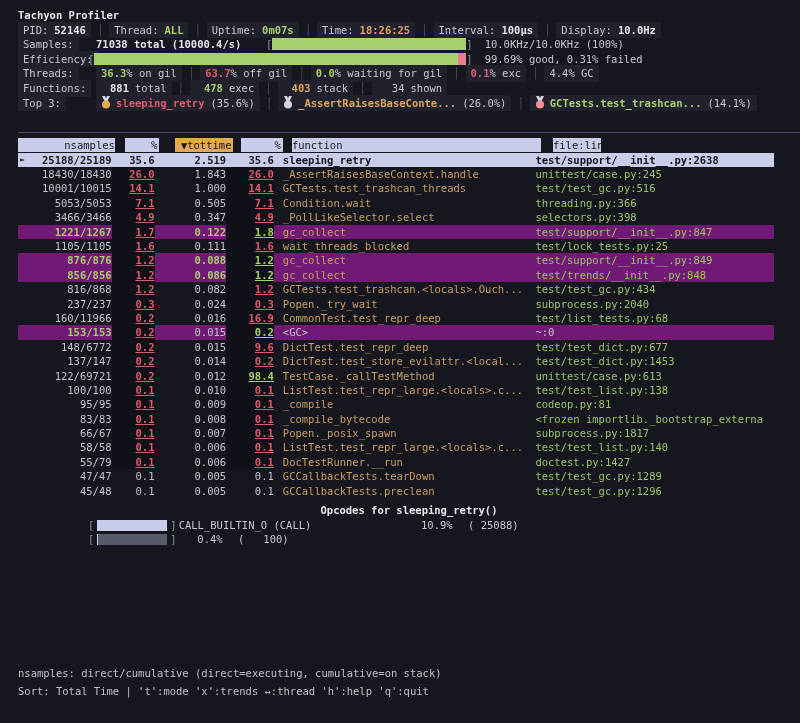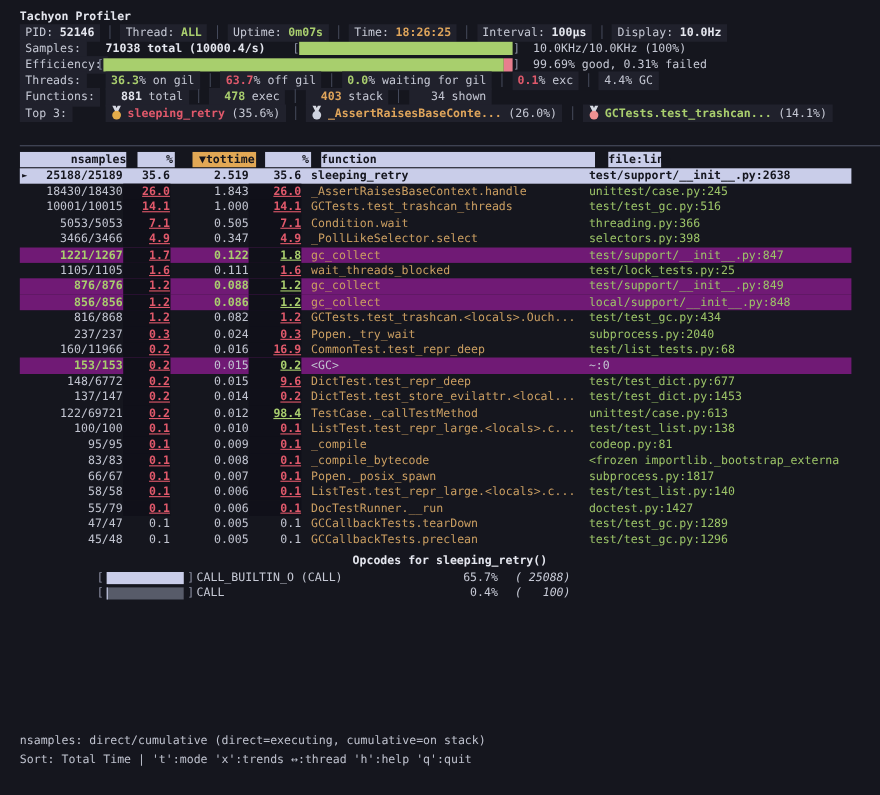--- a/index.html
+++ b/index.html
@@ -39,21 +39,21 @@
   
   .tdivider{height:1px;background:#494e60;width:782px;margin-top:22px;}
   .thead{display:flex;align-items:center;height:14.6px;margin-top:5px;white-space:pre;}
   .cell{display:inline-block;overflow:hidden;}
   .c-ns{width:98px;text-align:right;}
   .c-p1{width:45px;text-align:right;}
   .c-tt{width:75px;text-align:right;}
   .c-p2{width:50px;text-align:right;}
   .c-fn{width:252px;padding-left:9px;text-align:left;white-space:pre;}
   .c-fl{width:250px;padding-left:12px;text-align:left;white-space:pre;overflow:visible;}
-  .hchip{background:#c9cde9;color:#15161e;font-weight:bold;display:inline-block;height:14px;}
+  .hchip{background:#c9cde9;color:#15161e;font-weight:normal;display:inline-block;height:14px;}
   .w100{width:100%;}
   .tr{text-align:right;}
   .hp1{width:32px;text-align:right;padding-right:2px;}
   .sort{background:#e2a855;width:56px;text-align:right;padding-right:2px;}
   .hp2{width:40px;text-align:right;padding-right:2px;}
   .hfl{width:48px;}
   .trow{display:flex;align-items:center;height:14.4px;position:relative;width:756px;white-space:pre;}
   .trow.gc{background:#701a75;}
   .trow.selected{background:#c9cde9;}
   .trow.selected .cell{color:#15161e !important;font-weight:bold;background:none !important;}
@@ -63,21 +63,21 @@
   .opdiv{display:flex;align-items:center;height:14.6px;margin-top:5px;flex-direction:column;}
   .hline{height:1px;background:#494e60;}
   .dash22{width:22px;}
   .grow{flex:1;}
   .optitle{color:#e4e6ee;font-weight:bold;margin:0 8px;}
   .oprow{display:flex;align-items:center;height:14.6px;padding-left:70px;white-space:pre;}
   .opbar{width:70px;height:11px;background:#575b69;display:inline-block;margin:0 3px;}
   .opfill{display:block;height:100%;background:#c9cde9;}
   .opname{margin-left:2px;width:228px;display:inline-block;}
   .oppct{width:46px;display:inline-block;text-align:right;}
-  .opcount{width:66px;display:inline-block;text-align:right;white-space:pre;font-style:italic;}
+  .opcount{width:66px;display:inline-block;text-align:right;white-space:pre;}
   .foot{position:absolute;left:18px;color:#bfc2ce;white-space:pre;}
   .foot1{top:666px;} .foot2{top:684px;}
 </style>
 </head>
 <body>
 
 <div class="screen">
 
   <div class="line title">Tachyon Profiler</div>
 
@@ -179,21 +179,21 @@
 
   <div id="rows">
       <div class="trow selected"><span class="rowmarker">►</span><span class="cell c-ns dim">25188/25189</span><span class="cell c-p1 dim">35.6</span><span class="cell c-tt dim">2.519</span><span class="cell c-p2 dim">35.6</span><span class="cell c-fn fn">sleeping_retry</span><span class="cell c-fl file">test/support/__init__.py:2638</span></div>
       <div class="trow "><span class="cell c-ns dim">18430/18430</span><span class="cell c-p1 red heat">26.0</span><span class="cell c-tt dim">1.843</span><span class="cell c-p2 red heat">26.0</span><span class="cell c-fn fn">_AssertRaisesBaseContext.handle</span><span class="cell c-fl file">unittest/case.py:245</span></div>
       <div class="trow "><span class="cell c-ns dim">10001/10015</span><span class="cell c-p1 red heat">14.1</span><span class="cell c-tt dim">1.000</span><span class="cell c-p2 red heat">14.1</span><span class="cell c-fn fn">GCTests.test_trashcan_threads</span><span class="cell c-fl file">test/test_gc.py:516</span></div>
       <div class="trow "><span class="cell c-ns dim">5053/5053</span><span class="cell c-p1 red heat">7.1</span><span class="cell c-tt dim">0.505</span><span class="cell c-p2 red heat">7.1</span><span class="cell c-fn fn">Condition.wait</span><span class="cell c-fl file">threading.py:366</span></div>
       <div class="trow "><span class="cell c-ns dim">3466/3466</span><span class="cell c-p1 red heat">4.9</span><span class="cell c-tt dim">0.347</span><span class="cell c-p2 red heat">4.9</span><span class="cell c-fn fn">_PollLikeSelector.select</span><span class="cell c-fl file">selectors.py:398</span></div>
       <div class="trow gc"><span class="cell c-ns green">1221/1267</span><span class="cell c-p1 red heat">1.7</span><span class="cell c-tt green">0.122</span><span class="cell c-p2 green heat">1.8</span><span class="cell c-fn fn">gc_collect</span><span class="cell c-fl file">test/support/__init__.py:847</span></div>
       <div class="trow "><span class="cell c-ns dim">1105/1105</span><span class="cell c-p1 red heat">1.6</span><span class="cell c-tt dim">0.111</span><span class="cell c-p2 red heat">1.6</span><span class="cell c-fn fn">wait_threads_blocked</span><span class="cell c-fl file">test/lock_tests.py:25</span></div>
       <div class="trow gc"><span class="cell c-ns green">876/876</span><span class="cell c-p1 red heat">1.2</span><span class="cell c-tt green">0.088</span><span class="cell c-p2 green heat">1.2</span><span class="cell c-fn fn">gc_collect</span><span class="cell c-fl file">test/support/__init__.py:849</span></div>
-      <div class="trow gc"><span class="cell c-ns green">856/856</span><span class="cell c-p1 red heat">1.2</span><span class="cell c-tt green">0.086</span><span class="cell c-p2 green heat">1.2</span><span class="cell c-fn fn">gc_collect</span><span class="cell c-fl file">local/support/__init__.py:848</span></div>
+      <div class="trow gc"><span class="cell c-ns green">856/856</span><span class="cell c-p1 red heat">1.2</span><span class="cell c-tt green">0.086</span><span class="cell c-p2 green heat">1.2</span><span class="cell c-fn fn">gc_collect</span><span class="cell c-fl file">test/trends/__init__.py:848</span></div>
       <div class="trow "><span class="cell c-ns dim">816/868</span><span class="cell c-p1 red heat">1.2</span><span class="cell c-tt dim">0.082</span><span class="cell c-p2 red heat">1.2</span><span class="cell c-fn fn">GCTests.test_trashcan.&lt;locals&gt;.Ouch...</span><span class="cell c-fl file">test/test_gc.py:434</span></div>
       <div class="trow "><span class="cell c-ns dim">237/237</span><span class="cell c-p1 red heat">0.3</span><span class="cell c-tt dim">0.024</span><span class="cell c-p2 red heat">0.3</span><span class="cell c-fn fn">Popen._try_wait</span><span class="cell c-fl file">subprocess.py:2040</span></div>
       <div class="trow "><span class="cell c-ns dim">160/11966</span><span class="cell c-p1 red heat">0.2</span><span class="cell c-tt dim">0.016</span><span class="cell c-p2 red heat">16.9</span><span class="cell c-fn fn">CommonTest.test_repr_deep</span><span class="cell c-fl file">test/list_tests.py:68</span></div>
       <div class="trow gc"><span class="cell c-ns green">153/153</span><span class="cell c-p1 red heat">0.2</span><span class="cell c-tt dim">0.015</span><span class="cell c-p2 green heat">0.2</span><span class="cell c-fn dim">&lt;GC&gt;</span><span class="cell c-fl dim">~:0</span></div>
       <div class="trow "><span class="cell c-ns dim">148/6772</span><span class="cell c-p1 red heat">0.2</span><span class="cell c-tt dim">0.015</span><span class="cell c-p2 red heat">9.6</span><span class="cell c-fn fn">DictTest.test_repr_deep</span><span class="cell c-fl file">test/test_dict.py:677</span></div>
       <div class="trow "><span class="cell c-ns dim">137/147</span><span class="cell c-p1 red heat">0.2</span><span class="cell c-tt dim">0.014</span><span class="cell c-p2 red heat">0.2</span><span class="cell c-fn fn">DictTest.test_store_evilattr.&lt;local...</span><span class="cell c-fl file">test/test_dict.py:1453</span></div>
       <div class="trow "><span class="cell c-ns dim">122/69721</span><span class="cell c-p1 red heat">0.2</span><span class="cell c-tt dim">0.012</span><span class="cell c-p2 green heat">98.4</span><span class="cell c-fn fn">TestCase._callTestMethod</span><span class="cell c-fl file">unittest/case.py:613</span></div>
       <div class="trow "><span class="cell c-ns dim">100/100</span><span class="cell c-p1 red heat">0.1</span><span class="cell c-tt dim">0.010</span><span class="cell c-p2 red heat">0.1</span><span class="cell c-fn fn">ListTest.test_repr_large.&lt;locals&gt;.c...</span><span class="cell c-fl file">test/test_list.py:138</span></div>
       <div class="trow "><span class="cell c-ns dim">95/95</span><span class="cell c-p1 red heat">0.1</span><span class="cell c-tt dim">0.009</span><span class="cell c-p2 red heat">0.1</span><span class="cell c-fn fn">_compile</span><span class="cell c-fl file">codeop.py:81</span></div>
       <div class="trow "><span class="cell c-ns dim">83/83</span><span class="cell c-p1 red heat">0.1</span><span class="cell c-tt dim">0.008</span><span class="cell c-p2 red heat">0.1</span><span class="cell c-fn fn">_compile_bytecode</span><span class="cell c-fl file">&lt;frozen importlib._bootstrap_externa</span></div>
@@ -208,29 +208,28 @@
     <span class="hline dash22"></span>
     <span class="optitle">Opcodes for sleeping_retry()</span>
     <span class="hline grow"></span>
   </div>
 
   <div class="oprow">
     <span class="bracket">[</span>
     <span class="opbar"><span class="opfill" style="width: 99.6%;"></span></span>
     <span class="bracket">]</span>
     <span class="opname">CALL_BUILTIN_O (CALL)</span>
-    <span class="oppct">65.7%</span>
+    <span class="oppct">10.9%</span>
     <span class="opcount">( 25088)</span>
   </div>
 
   <div class="oprow">
     <span class="bracket">[</span>
     <span class="opbar"><span class="opfill" style="width: 0.4%;"></span></span>
     <span class="bracket">]</span>
-    <span class="opname">CALL</span>
     <span class="oppct">0.4%</span>
     <span class="opcount">(   100)</span>
   </div>
 
   <div class="foot foot1">nsamples: direct/cumulative (direct=executing, cumulative=on stack)</div>
   <div class="foot foot2">Sort: Total Time | 't':mode 'x':trends ↔:thread 'h':help 'q':quit</div>
 
 </div>
 
 </body></html>

